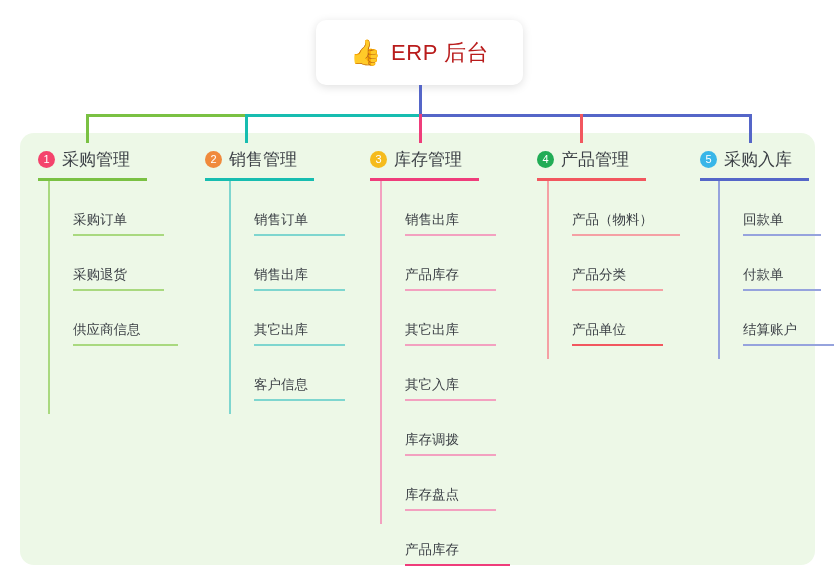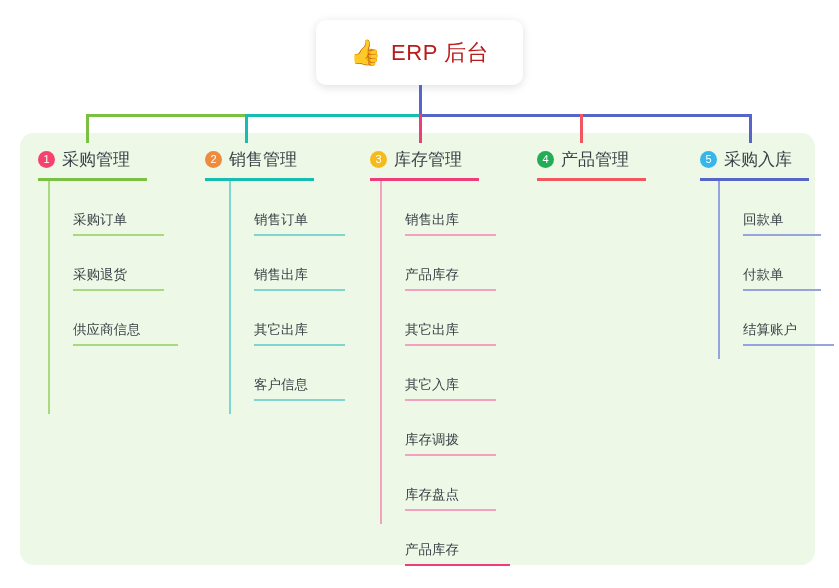--- a/index.html
+++ b/index.html
@@ -189,20 +189,35 @@
       </div>
     </div>
   </div>
 
   <div class="column" style="left:537px; width:140px;">
     <div class="col-head" style="padding-left:0;">
       <span class="badge" style="background:#22ac56;">4</span>
       <span class="col-title">产品管理</span>
     </div>
     <div class="head-rule" style="margin-left:0; width:109px; background:#f2575f;"></div>
+    <div class="children" style="margin-left:10px;">
+      <div class="trunk" style="height:178px; background:#f5a0a4;"></div>
+      <div class="child">
+        <span class="child-label">产品（物料）</span>
+        <div class="child-rule" style="width:108px; background:#f5a0a4;"></div>
+      </div>
+      <div class="child">
+        <span class="child-label">产品分类</span>
+        <div class="child-rule" style="width:91px; background:#f5a0a4;"></div>
+      </div>
+      <div class="child">
+        <span class="child-label">产品单位</span>
+        <div class="child-rule" style="width:91px; background:#f2575f;"></div>
+      </div>
+    </div>
   </div>
 
   <div class="column" style="left:700px; width:120px;">
     <div class="col-head" style="padding-left:0;">
       <span class="badge" style="background:#38b6e8;">5</span>
       <span class="col-title">采购入库</span>
     </div>
     <div class="head-rule" style="margin-left:0; width:109px; background:#5566c8;"></div>
     <div class="children" style="margin-left:18px;">
       <div class="trunk" style="height:178px; background:#96a3dd;"></div>

